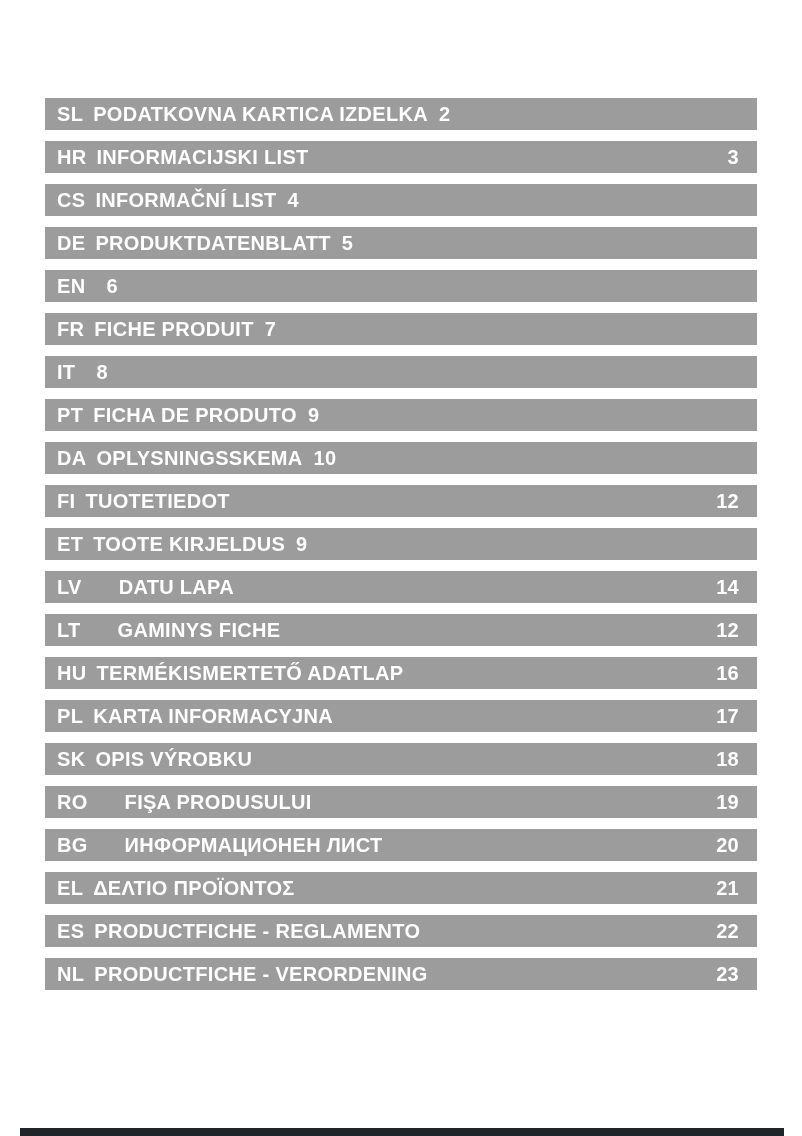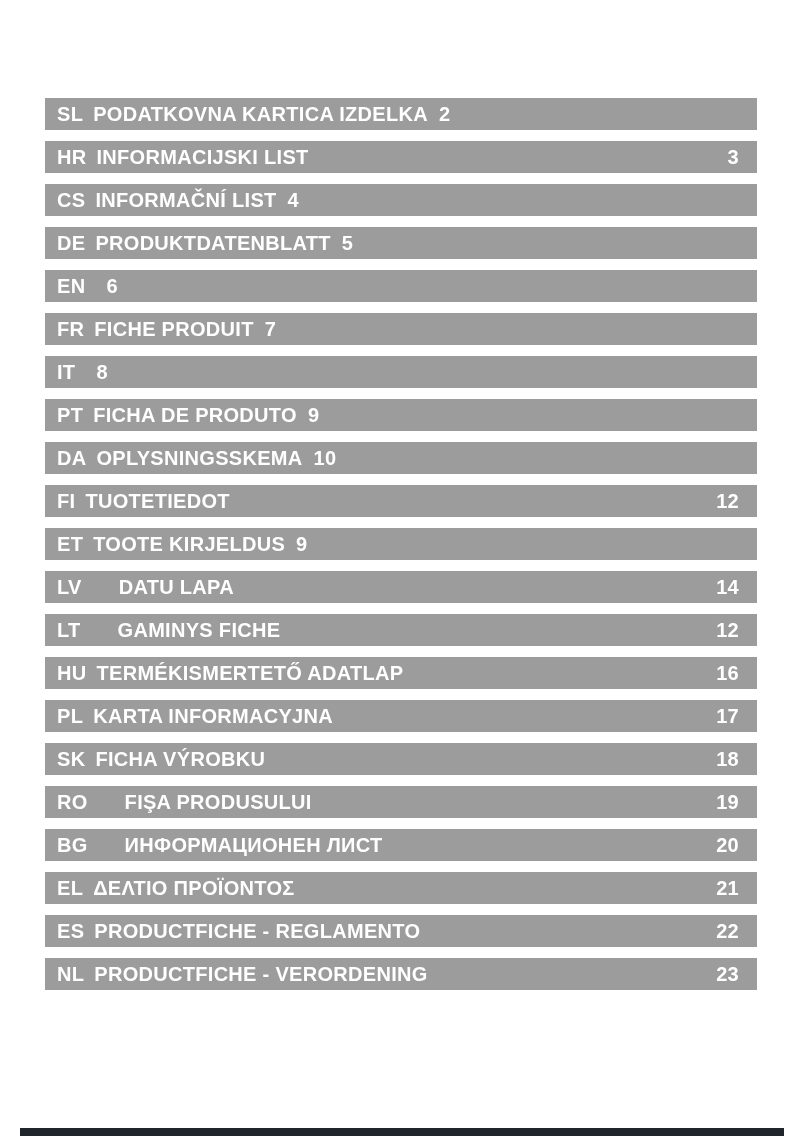--- a/index.html
+++ b/index.html
@@ -140,21 +140,21 @@
   </div>
 
   <div class="toc-row gap-normal page-right">
     <span class="code">PL</span>
     <span class="title">KARTA INFORMACYJNA</span>
     <span class="page-num">17</span>
   </div>
 
   <div class="toc-row gap-normal page-right">
     <span class="code">SK</span>
-    <span class="title">FICHA VÝROBKU</span>
+    <span class="title">OPIS VÝROBKU</span>
     <span class="page-num">18</span>
   </div>
 
   <div class="toc-row gap-wide page-right">
     <span class="code">RO</span>
     <span class="title">FIŞA PRODUSULUI</span>
     <span class="page-num">19</span>
   </div>
 
   <div class="toc-row gap-wide page-right">

